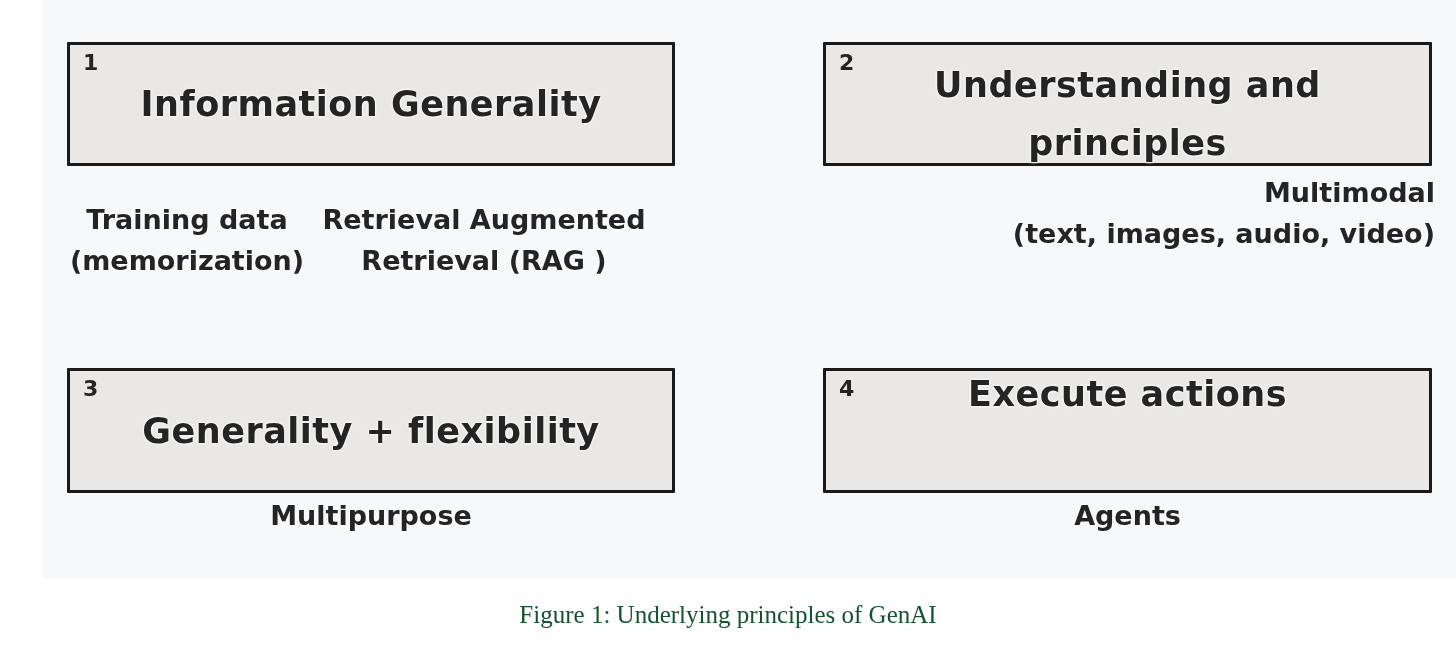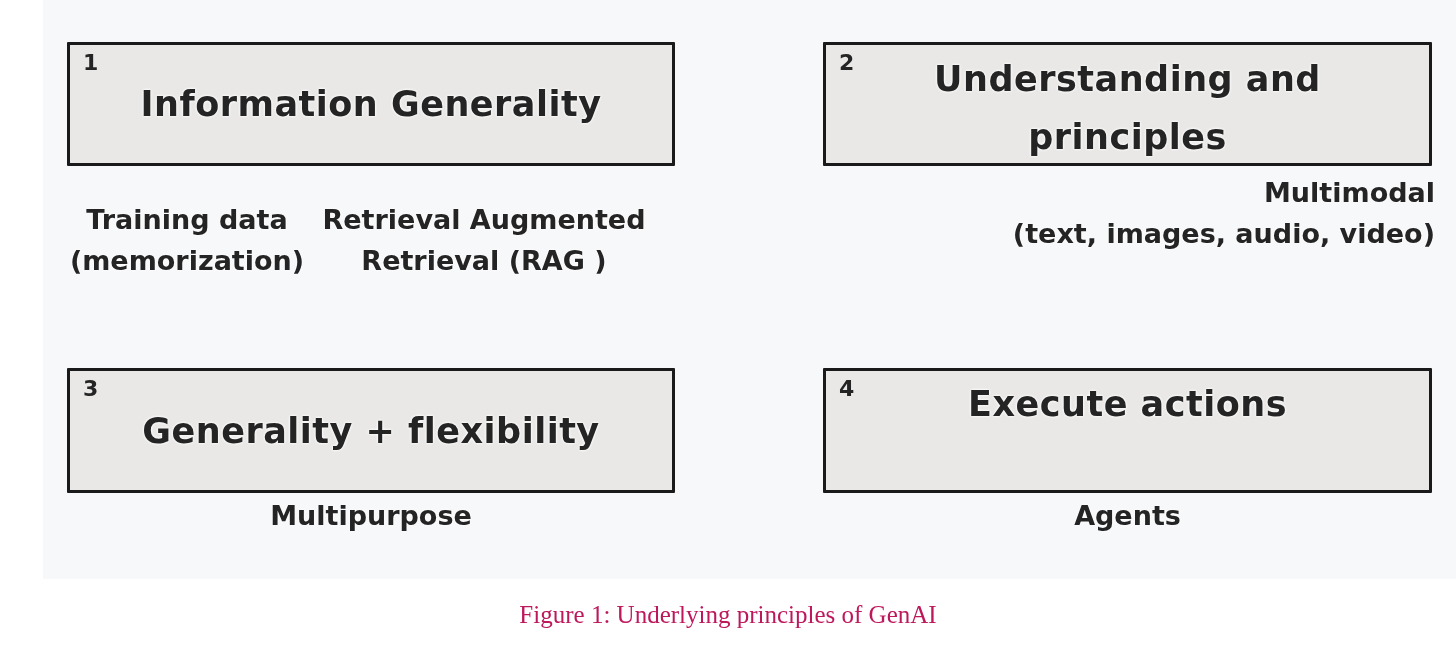--- a/index.html
+++ b/index.html
@@ -38,22 +38,22 @@
   }
   .title {
     font-weight: bold;
     font-size: 35px;
     text-align: center;
     letter-spacing: 0.5px;
     color: #242424;
     text-shadow: 0 0 3px #ffffff, 0 0 3px #ffffff;
   }
   .title .tline { display: block; }
-  .box2 .title { padding-top: 5px; line-height: 58px; }
-  .box4 .title { margin-top: 13px; }
+  .box2 .title { padding-top: 11px; line-height: 58px; }
+  .box4 .title { margin-top: 3px; }
   .sub {
     position: absolute;
     font-weight: bold;
     font-size: 27px;
     color: #242424;
     text-shadow: 0 0 3px #ffffff;
   }
   .sub .sline { display: block; }
   .sub1 { left: 67px; top: 199px; width: 608px; height: 85px; }
   .sub1 .col {
@@ -69,21 +69,21 @@
   .sub2 { left: 826px; top: 172px; width: 609px; text-align: right; line-height: 41px; }
   .sub3 { left: 67px;  top: 500px; width: 608px; text-align: center; }
   .sub4 { left: 823px; top: 500px; width: 609px; text-align: center; }
   .caption {
     position: absolute;
     left: 0; top: 601px;
     width: 100%;
     text-align: center;
     font-family: "Liberation Serif", serif;
     font-size: 25px;
-    color: #be185d;
+    color: #14532d;
   }
 </style>
 </head>
 <body>
 
 <div class="page">
   <div class="panel"></div>
 
   <div class="box box1">
     <span class="num">1</span>

